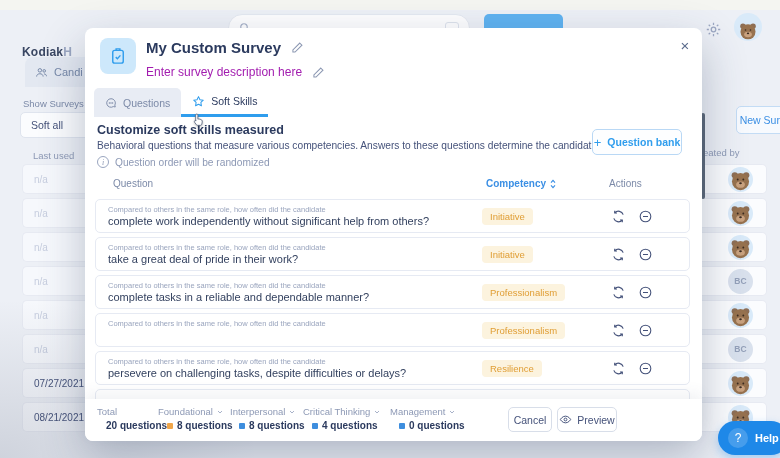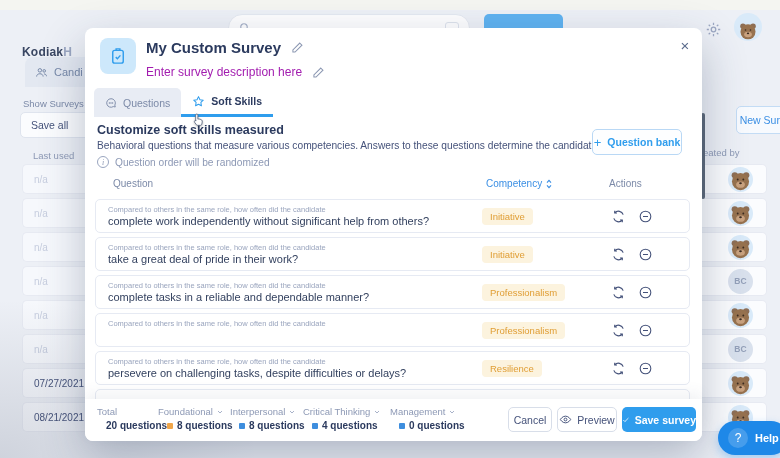--- a/index.html
+++ b/index.html
@@ -43,32 +43,32 @@
   .m-title-row { position:absolute; left:61px; top:11px; display:flex; align-items:center; gap:10px; }
   .m-title { font-size:15px; font-weight:bold; color:#2B3A5E; white-space:nowrap; }
   .pencil { color:#8B97B2; }
   .m-desc-row { position:absolute; left:61px; top:37px; display:flex; align-items:center; gap:10px; }
   .m-desc { font-size:12px; color:#a21caf; white-space:nowrap; }
   .m-close { position:absolute; left:589px; top:6px; width:22px; height:22px; font-size:15px; color:#5A6B8C; display:flex; align-items:center; justify-content:center; cursor:pointer; }
 
   .tabs { position:absolute; left:9px; top:60px; display:flex; }
   .tab { height:29px; display:flex; align-items:center; gap:6px; padding:0 11px; font-size:10.5px; border-radius:5px 5px 0 0; }
   .tab.inactive { background:#E8ECF4; color:#7C8AA8; }
-  .tab.active { background:#fff; color:#2B3A5E; font-weight:bold; border-bottom:3px solid #2F9DED; }
+  .tab.active { background:#fff; color:#2B3A5E; font-weight:normal; border-bottom:3px solid #2F9DED; }
 
   .m-heading { position:absolute; left:12px; top:95px; font-size:12.5px; font-weight:bold; color:#2B3A5E; }
   .m-sub { position:absolute; left:12px; top:112px; font-size:10.2px; color:#45527A; white-space:nowrap; }
   .m-info { position:absolute; left:12px; top:128px; display:flex; align-items:center; gap:6px; color:#8D99B5; font-size:10.2px; }
   .info-circle { width:12px; height:12px; border:1px solid #9AA6C0; border-radius:50%; font-size:8px; display:flex; align-items:center; justify-content:center; font-style:italic; font-family:"Liberation Serif", serif; }
   .qbank { position:absolute; left:507px; top:101px; width:90px; height:26px; background:#FDFEFF; border:1px solid #B9D8F5; border-radius:5px; color:#2F9DED; font-size:10.5px; font-weight:bold; display:flex; align-items:center; justify-content:center; gap:6px; cursor:pointer; }
   .qbank .plus { font-size:13px; font-weight:normal; }
 
   .thead { position:absolute; top:150px; left:0; width:100%; font-size:10px; color:#7C8AA8; }
   .th-q { position:absolute; left:28px; }
-  .th-c { position:absolute; left:401px; color:#3B8FE4; font-weight:normal; display:flex; gap:3px; align-items:center; }
+  .th-c { position:absolute; left:401px; color:#3B8FE4; font-weight:bold; display:flex; gap:3px; align-items:center; }
   .th-a { position:absolute; left:524px; }
 
   .qrow { position:absolute; left:10px; width:595px; height:34px; border:1px solid #E6EAF3; border-radius:5px; background:#fff; }
   .q-prefix { position:absolute; left:12px; top:5px; font-size:7.5px; color:#9AA5BE; white-space:nowrap; }
   .q-main { position:absolute; left:12px; top:15px; font-size:11px; color:#33415F; white-space:nowrap; }
   .badge { position:absolute; left:386px; top:8px; height:17px; padding:0 8px; background:#FCF3DE; border-radius:4px; color:#E09E35; font-size:9.5px; display:flex; align-items:center; }
   .row-actions { position:absolute; left:514px; top:8px; display:flex; gap:10px; color:#45527A; }
   .act { width:17px; height:17px; display:flex; align-items:center; justify-content:center; cursor:pointer; }
   .qrow-sliver { position:absolute; left:10px; top:361px; width:595px; height:30px; border:1px solid #E6EAF3; border-radius:5px; background:#fff; }
 
@@ -132,21 +132,21 @@
         <circle cx="9" cy="8" r="3.2"></circle>
         <path d="M3 19.5c0-3.2 2.6-5.2 6-5.2s6 2 6 5.2"></path>
         <circle cx="17" cy="9" r="2.4"></circle>
         <path d="M16.5 14.6c2.8 0 4.7 1.7 4.7 4.3"></path>
       </svg>
     <span>Candi</span>
   </div>
 
   <div class="bg-label">Show Surveys U</div>
   <div class="bg-select">
-      <span>Save all</span>
+      <span>Soft all</span>
     </div>
   <div class="col-head-left">Last used</div>
   <div id="leftList">
       <div class="bg-row-left" style="top: 164px;">n/a</div>
       <div class="bg-row-left" style="top: 198px;">n/a</div>
       <div class="bg-row-left" style="top: 232px;">n/a</div>
       <div class="bg-row-left" style="top: 266px;">n/a</div>
       <div class="bg-row-left" style="top: 300px;">n/a</div>
       <div class="bg-row-left" style="top: 334px;">n/a</div>
       <div class="bg-row-left date" style="top: 368px;">07/27/2021</div>
@@ -477,26 +477,20 @@
       <div class="btn ghost btn-cancel">
           <span>Cancel</span>
         </div>
       <div class="btn ghost btn-preview">
         <svg width="13" height="13" viewBox="0 0 24 24" fill="none" stroke="currentColor" stroke-width="1.8">
             <path d="M2.5 12S6 5.8 12 5.8 21.5 12 21.5 12 18 18.2 12 18.2 2.5 12 2.5 12z"></path>
             <circle cx="12" cy="12" r="2.6"></circle>
           </svg>
         <span>Preview</span>
       </div>
-      <div class="btn btn-save">
-        <svg width="12" height="12" viewBox="0 0 24 24" fill="none" stroke="#fff" stroke-width="2.6">
-            <path d="M20 6L9 17l-5-5"></path>
-          </svg>
-        <span>Save survey</span>
-      </div>
     </div>
   </div>
 
   <svg class="cursor-hand" width="15" height="17" viewBox="0 0 24 28" fill="#fff" stroke="#5A6780" stroke-width="1.4">
       <path d="M9 15V5.2a1.8 1.8 0 0 1 3.6 0v6.6l1.2-.2c.7-.1 4.1.5 5.2 1.6.9.9 1 2 .8 3.3l-.7 3.7c-.2 1.1-1.1 1.8-2.2 1.8h-4.5c-.9 0-1.7-.4-2.2-1.1l-3-4c-.6-.8-.5-1.8.2-2.5.6-.6 1.6-.6 2.2-.1z"></path>
     </svg>
 
   <div class="help-btn">
     <span class="help-q">?</span>
     <span class="help-label">Help</span>

